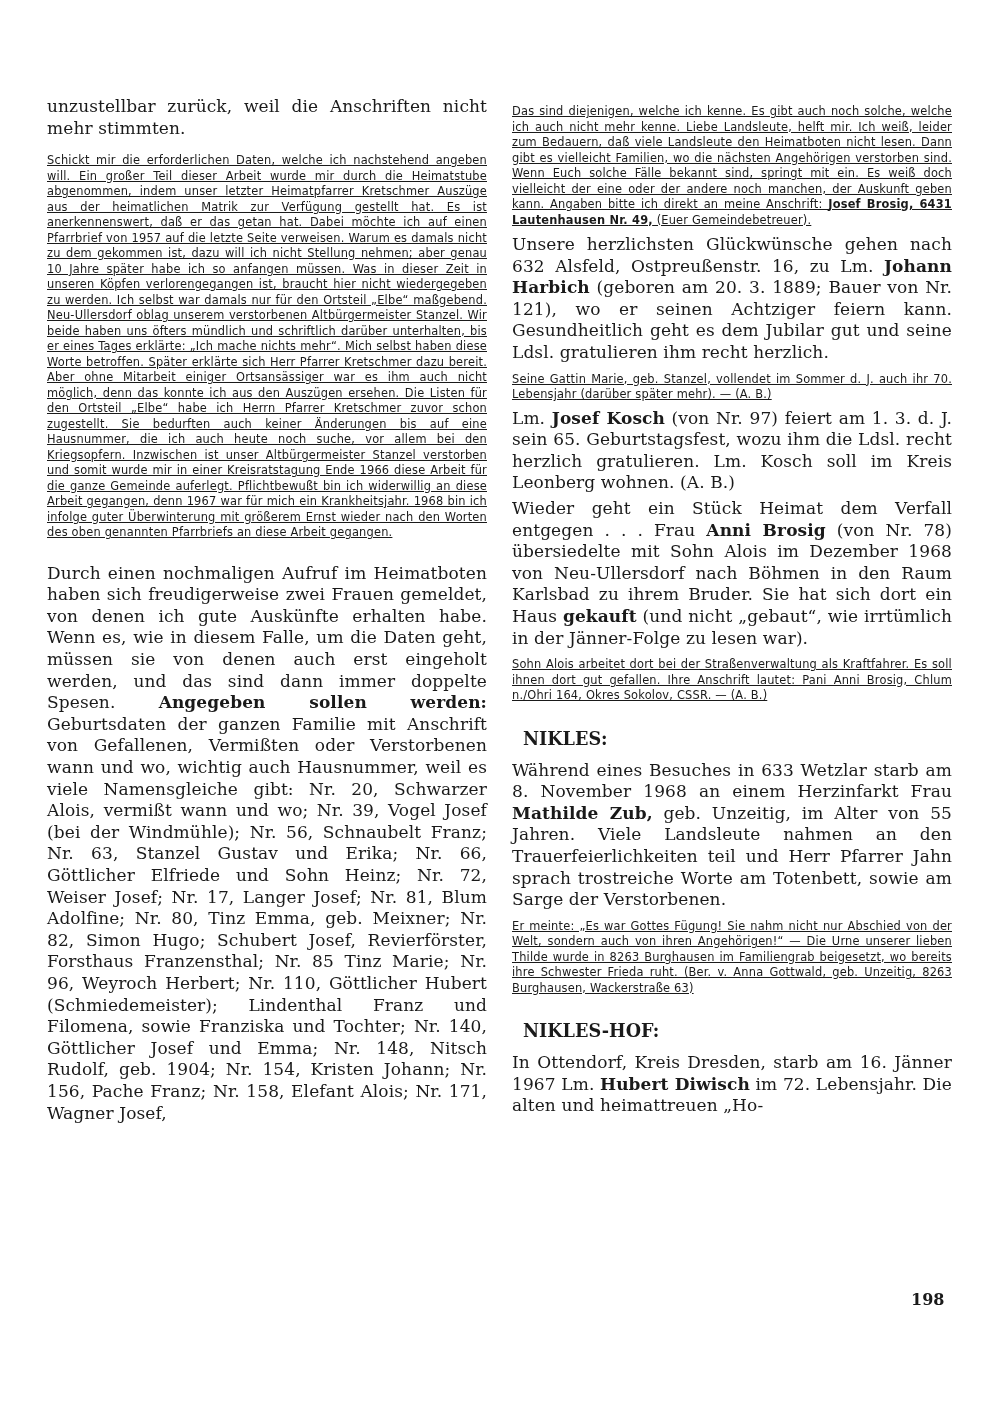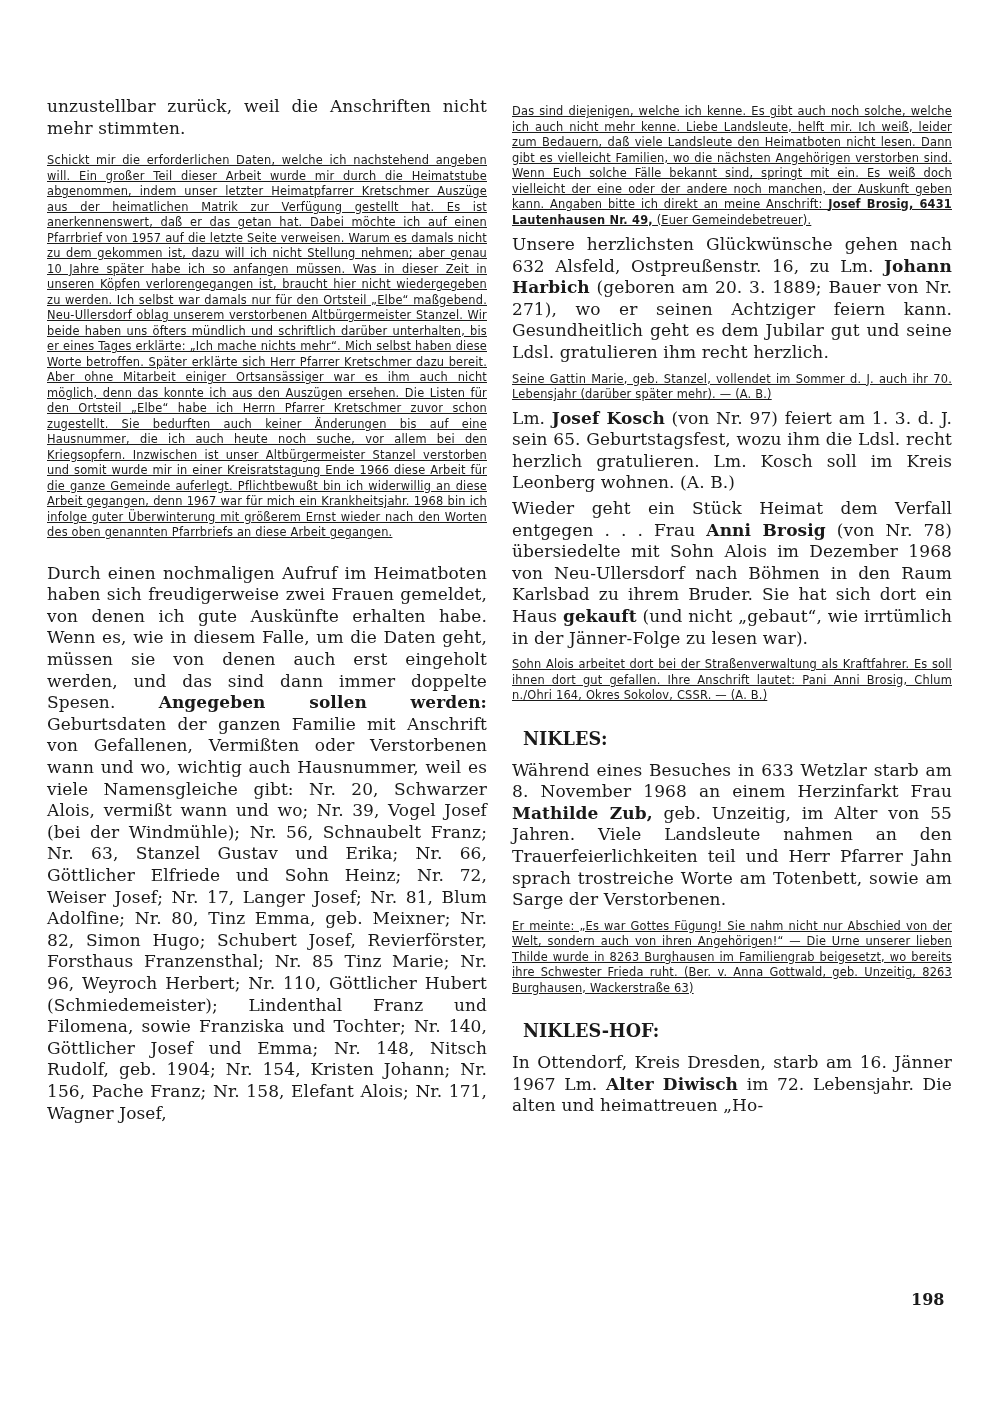--- a/index.html
+++ b/index.html
@@ -19,25 +19,25 @@
 <body>
 
 <div class="col col-left">
   <p class="large">unzustellbar zurück, weil die Anschriften nicht mehr stimmten.</p>
   <p class="small light" style="margin-top:14px;">Schickt mir die erforderlichen Daten, welche ich nachstehend angeben will. Ein großer Teil dieser Arbeit wurde mir durch die Heimatstube abgenommen, indem unser letzter Heimatpfarrer Kretschmer Auszüge aus der heimatlichen Matrik zur Verfügung gestellt hat. Es ist anerkennenswert, daß er das getan hat. Dabei möchte ich auf einen Pfarrbrief von 1957 auf die letzte Seite verweisen. Warum es damals nicht zu dem gekommen ist, dazu will ich nicht Stellung nehmen; aber genau 10 Jahre später habe ich so anfangen müssen. Was in dieser Zeit in unseren Köpfen verlorengegangen ist, braucht hier nicht wiedergegeben zu werden. Ich selbst war damals nur für den Ortsteil „Elbe“ maßgebend. Neu-Ullersdorf oblag unserem verstorbenen Altbürgermeister Stanzel. Wir beide haben uns öfters mündlich und schriftlich darüber unterhalten, bis er eines Tages erklärte: „Ich mache nichts mehr“. Mich selbst haben diese Worte betroffen. Später erklärte sich Herr Pfarrer Kretschmer dazu bereit. Aber ohne Mitarbeit einiger Ortsansässiger war es ihm auch nicht möglich, denn das konnte ich aus den Auszügen ersehen. Die Listen für den Ortsteil „Elbe“ habe ich Herrn Pfarrer Kretschmer zuvor schon zugestellt. Sie bedurften auch keiner Änderungen bis auf eine Hausnummer, die ich auch heute noch suche, vor allem bei den Kriegsopfern. Inzwischen ist unser Altbürgermeister Stanzel verstorben und somit wurde mir in einer Kreisratstagung Ende 1966 diese Arbeit für die ganze Gemeinde auferlegt. Pflichtbewußt bin ich widerwillig an diese Arbeit gegangen, denn 1967 war für mich ein Krankheitsjahr. 1968 bin ich infolge guter Überwinterung mit größerem Ernst wieder nach den Worten des oben genannten Pfarrbriefs an diese Arbeit gegangen.</p>
   <p class="large" style="margin-top:22px;"><span>Durch einen nochmaligen Aufruf im Heimatboten haben sich freudigerweise zwei Frauen gemeldet, von denen ich gute Auskünfte erhalten habe. Wenn es, wie in diesem Falle, um die Daten geht, müssen sie von denen auch erst eingeholt werden, und das sind dann immer doppelte Spesen. </span><b class="bold">Angegeben sollen werden:</b><span> Geburtsdaten der ganzen Familie mit Anschrift von Gefallenen, Vermißten oder Verstorbenen wann und wo, wichtig auch Hausnummer, weil es viele Namensgleiche gibt: Nr. 20, Schwarzer Alois, vermißt wann und wo; Nr. 39, Vogel Josef (bei der Windmühle); Nr. 56, Schnaubelt Franz; Nr. 63, Stanzel Gustav und Erika; Nr. 66, Göttlicher Elfriede und Sohn Heinz; Nr. 72, Weiser Josef; Nr. 17, Langer Josef; Nr. 81, Blum Adolfine; Nr. 80, Tinz Emma, geb. Meixner; Nr. 82, Simon Hugo; Schubert Josef, Revierförster, Forsthaus Franzensthal; Nr. 85 Tinz Marie; Nr. 96, Weyroch Herbert; Nr. 110, Göttlicher Hubert (Schmiedemeister); Lindenthal Franz und Filomena, sowie Franziska und Tochter; Nr. 140, Göttlicher Josef und Emma; Nr. 148, Nitsch Rudolf, geb. 1904; Nr. 154, Kristen Johann; Nr. 156, Pache Franz; Nr. 158, Elefant Alois; Nr. 171, Wagner Josef,</span></p>
 </div>
 
 <div class="col col-right">
   <p class="small light" style="margin-top:8px;"><span>Das sind diejenigen, welche ich kenne. Es gibt auch noch solche, welche ich auch nicht mehr kenne. Liebe Landsleute, helft mir. Ich weiß, leider zum Bedauern, daß viele Landsleute den Heimatboten nicht lesen. Dann gibt es vielleicht Familien, wo die nächsten Angehörigen verstorben sind. Wenn Euch solche Fälle bekannt sind, springt mit ein. Es weiß doch vielleicht der eine oder der andere noch manchen, der Auskunft geben kann. Angaben bitte ich direkt an meine Anschrift: </span><span class="sans-bold">Josef Brosig, 6431 Lautenhausen Nr. 49,</span><span> (Euer Gemeindebetreuer).</span></p>
-  <p class="large" style="margin-top:6px;"><span>Unsere herzlichsten Glückwünsche gehen nach 632 Alsfeld, Ostpreußenstr. 16, zu Lm. </span><b class="bold">Johann Harbich</b><span> (geboren am 20. 3. 1889; Bauer von Nr. 271), wo er seinen Achtziger feiern kann. Gesundheitlich geht es dem Jubilar gut und seine Ldsl. gratulieren ihm recht herzlich.</span></p>
+  <p class="large" style="margin-top:6px;"><span>Unsere herzlichsten Glückwünsche gehen nach 632 Alsfeld, Ostpreußenstr. 16, zu Lm. </span><b class="bold">Johann Harbich</b><span> (geboren am 20. 3. 1889; Bauer von Nr. 121), wo er seinen Achtziger feiern kann. Gesundheitlich geht es dem Jubilar gut und seine Ldsl. gratulieren ihm recht herzlich.</span></p>
   <p class="small light" style="margin-top:8px;">Seine Gattin Marie, geb. Stanzel, vollendet im Sommer d. J. auch ihr 70. Lebensjahr (darüber später mehr). — (A. B.)</p>
   <p class="large" style="margin-top:5px;"><span>Lm. </span><b class="bold">Josef Kosch</b><span> (von Nr. 97) feiert am 1. 3. d. J. sein 65. Geburtstagsfest, wozu ihm die Ldsl. recht herzlich gratulieren. Lm. Kosch soll im Kreis Leonberg wohnen. (A. B.)</span></p>
   <p class="large" style="margin-top:4px;"><span>Wieder geht ein Stück Heimat dem Verfall entgegen . . . Frau </span><b class="bold">Anni Brosig</b><span> (von Nr. 78) übersiedelte mit Sohn Alois im Dezember 1968 von Neu-Ullersdorf nach Böhmen in den Raum Karlsbad zu ihrem Bruder. Sie hat sich dort ein Haus </span><b class="bold">gekauft</b><span> (und nicht „gebaut“, wie irrtümlich in der Jänner-Folge zu lesen war).</span></p>
   <p class="small light" style="margin-top:8px;">Sohn Alois arbeitet dort bei der Straßenverwaltung als Kraftfahrer. Es soll ihnen dort gut gefallen. Ihre Anschrift lautet: Pani Anni Brosig, Chlum n./Ohri 164, Okres Sokolov, CSSR. — (A. B.)</p>
   <h2 class="heading" style="margin-top:24px;">NIKLES:</h2>
   <p class="large" style="margin-top:6px;"><span>Während eines Besuches in 633 Wetzlar starb am 8. November 1968 an einem Herzinfarkt Frau </span><b class="bold">Mathilde Zub,</b><span> geb. Unzeitig, im Alter von 55 Jahren. Viele Landsleute nahmen an den Trauerfeierlichkeiten teil und Herr Pfarrer Jahn sprach trostreiche Worte am Totenbett, sowie am Sarge der Verstorbenen.</span></p>
   <p class="small light" style="margin-top:8px;">Er meinte: „Es war Gottes Fügung! Sie nahm nicht nur Abschied von der Welt, sondern auch von ihren Angehörigen!“ — Die Urne unserer lieben Thilde wurde in 8263 Burghausen im Familiengrab beigesetzt, wo bereits ihre Schwester Frieda ruht. (Ber. v. Anna Gottwald, geb. Unzeitig, 8263 Burghausen, Wackerstraße 63)</p>
   <h2 class="heading" style="margin-top:24px;">NIKLES-HOF:</h2>
-  <p class="large" style="margin-top:6px;"><span>In Ottendorf, Kreis Dresden, starb am 16. Jänner 1967 Lm. </span><b class="bold">Alter Diwisch</b><span> im 72. Lebensjahr. Die alten und heimattreuen „Ho-</span></p>
+  <p class="large" style="margin-top:6px;"><span>In Ottendorf, Kreis Dresden, starb am 16. Jänner 1967 Lm. </span><b class="bold">Hubert Diwisch</b><span> im 72. Lebensjahr. Die alten und heimattreuen „Ho-</span></p>
 </div>
 
 <div class="page-number">198</div>
 
 </body></html>

